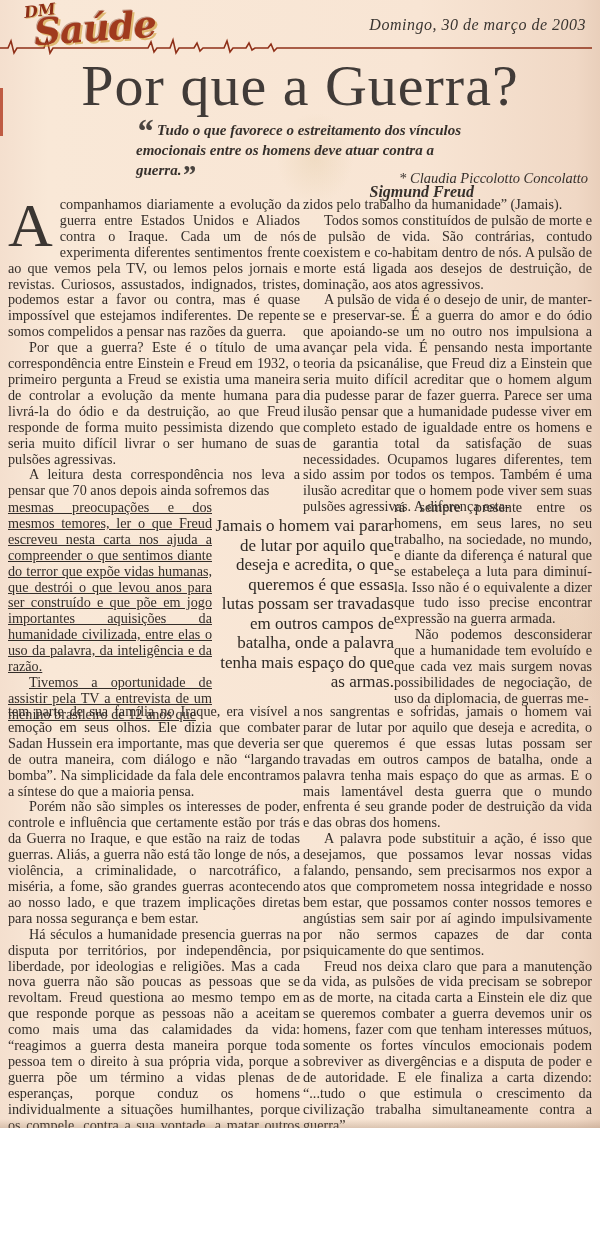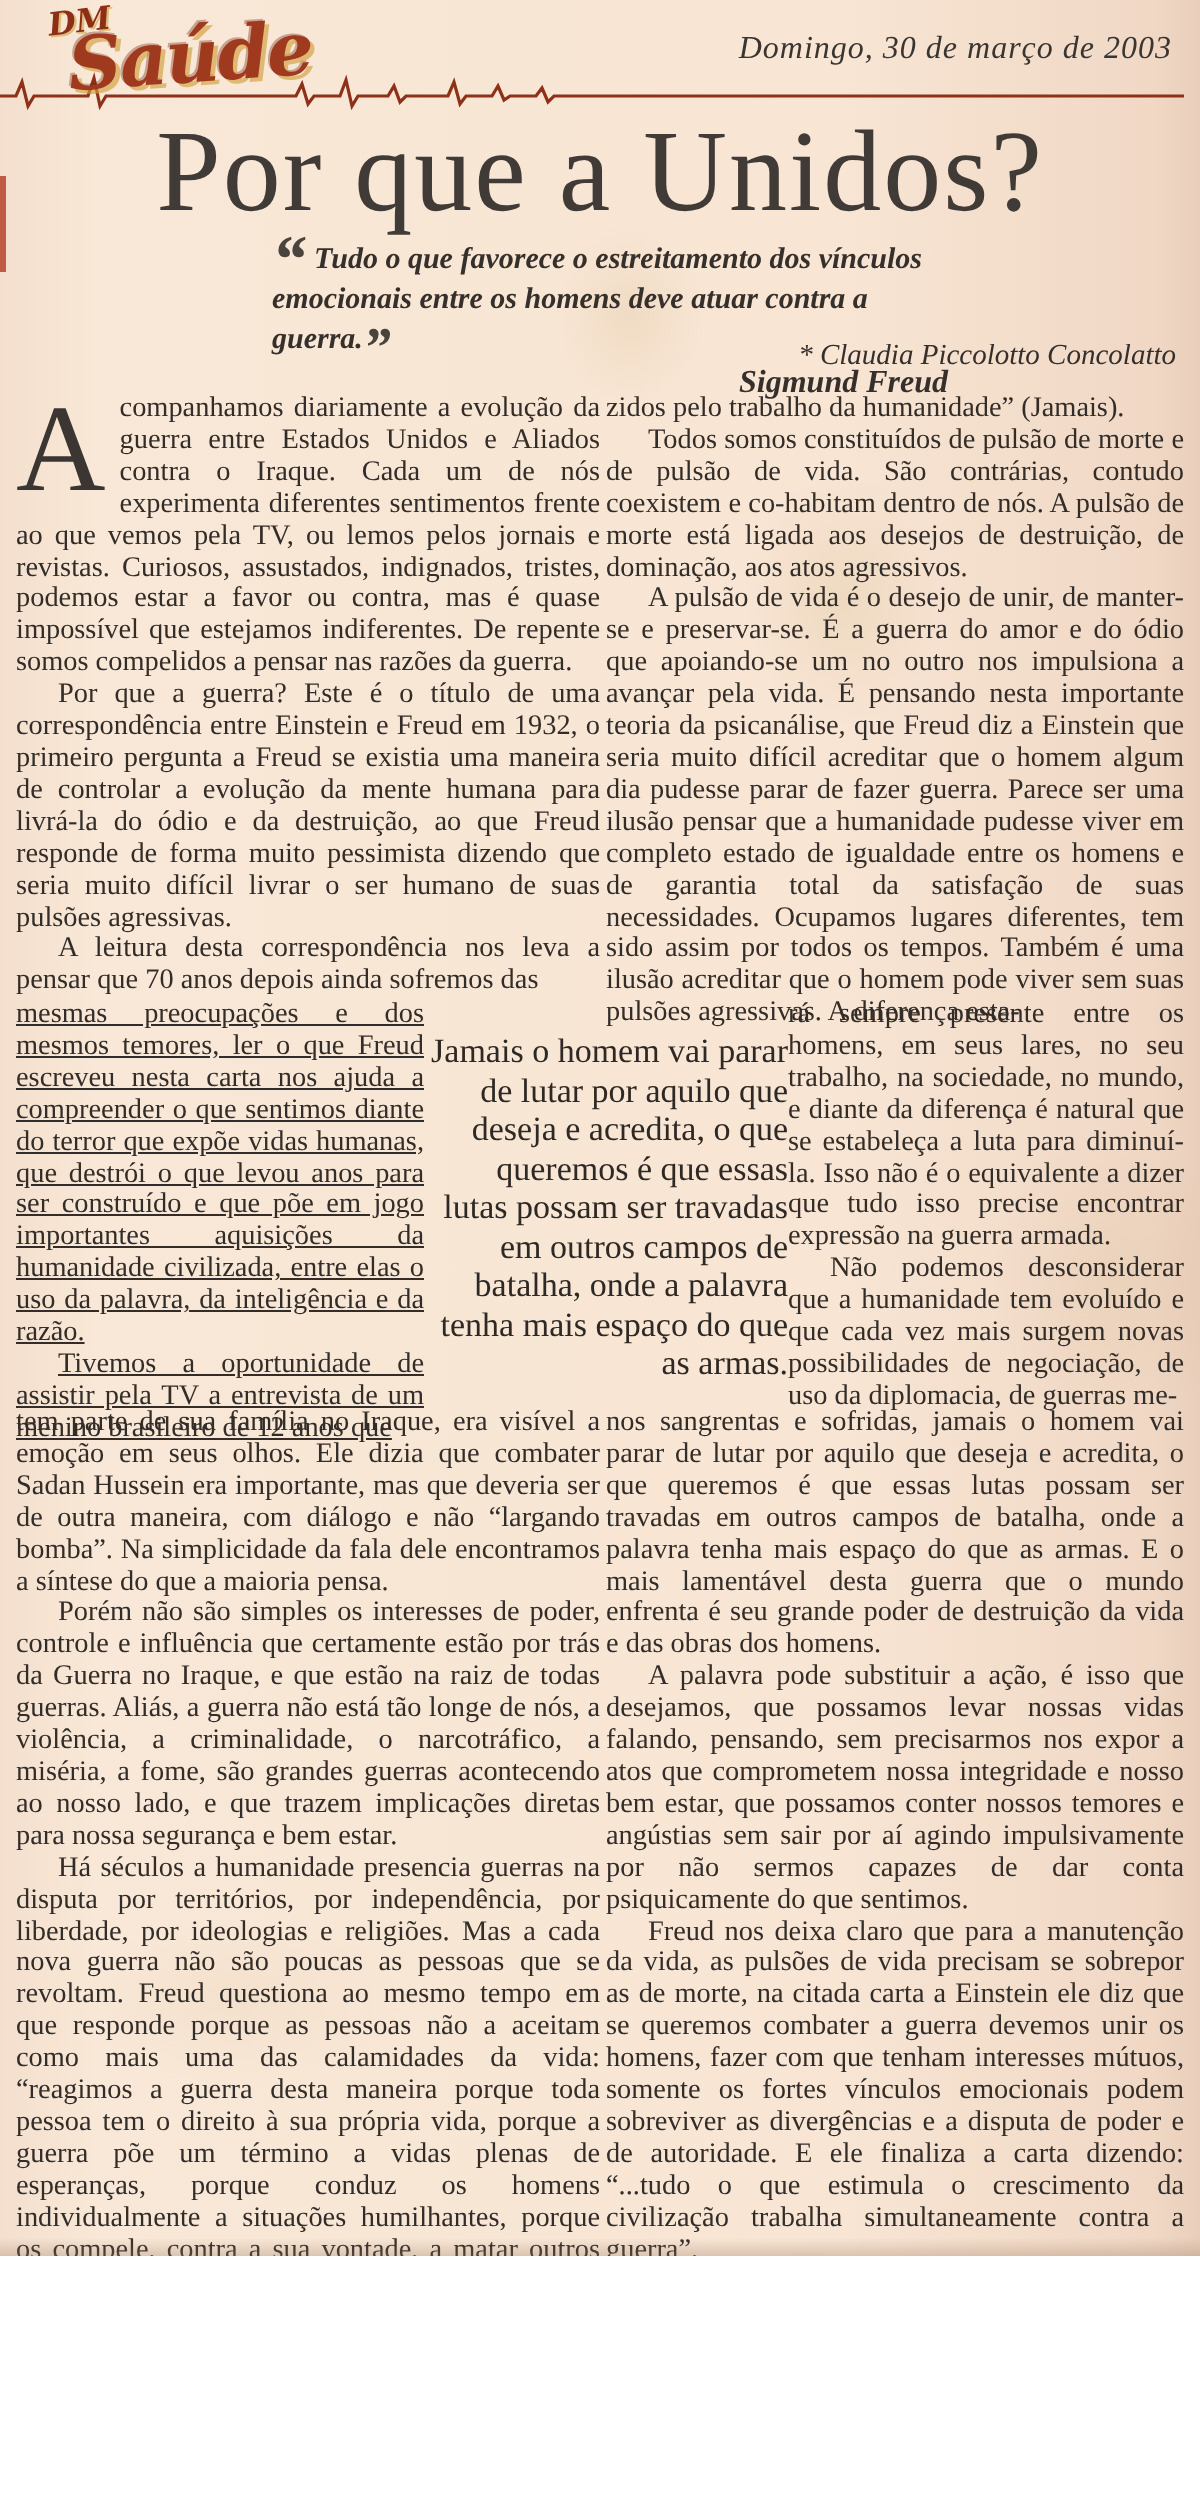--- a/index.html
+++ b/index.html
@@ -69,21 +69,21 @@
   <svg class="heartbeat" width="592" height="22" viewBox="0 0 592 22">
     <path d="M0,14 H8 L11,7 L14,19 L17,14 H44 L47,5 L50,19 L53,14 H148 L151,8 L154,18 L157,14 H170 L173,6 L176,19 L179,14 H194 L197,9 L200,17 L203,14 H224 L227,7 L230,18 L233,14 H246 L249,9 L252,16 L255,14 H268 L271,10 L274,17 L277,14 H592" stroke="#8f3019" stroke-width="1.6" fill="none"></path>
   </svg>
   <div class="logo">
     <span class="dm">DM</span>
     <span class="saude">Saúde</span>
   </div>
   <div class="issue-date">Domingo, 30 de março de 2003</div>
   <div class="edge-mark"></div>
 
-  <div class="headline">Por que a Unidos?</div>
+  <div class="headline">Por que a Guerra?</div>
 
   <div class="epigraph">
     <span class="oq">“</span><span>Tudo o que favorece o estreitamento dos vínculos emocionais entre os homens deve atuar contra a guerra.</span><span class="cq">”</span>
     <div class="attribution">Sigmund Freud</div>
   </div>
 
   <div class="byline">* Claudia Piccolotto Concolatto</div>
 
   <div class="seg" id="seg-lt">
     <p><span class="dropcap">A</span><span>companhamos diariamente a evolução da guerra entre Estados Unidos e Aliados contra o Iraque. Cada um de nós experimenta diferentes sentimentos frente ao que vemos pela TV, ou lemos pelos jornais e revistas. Curiosos, assustados, indignados, tristes, podemos estar a favor ou contra, mas é quase impossível que estejamos indiferentes. De repente somos compelidos a pensar nas razões da guerra.</span></p>

